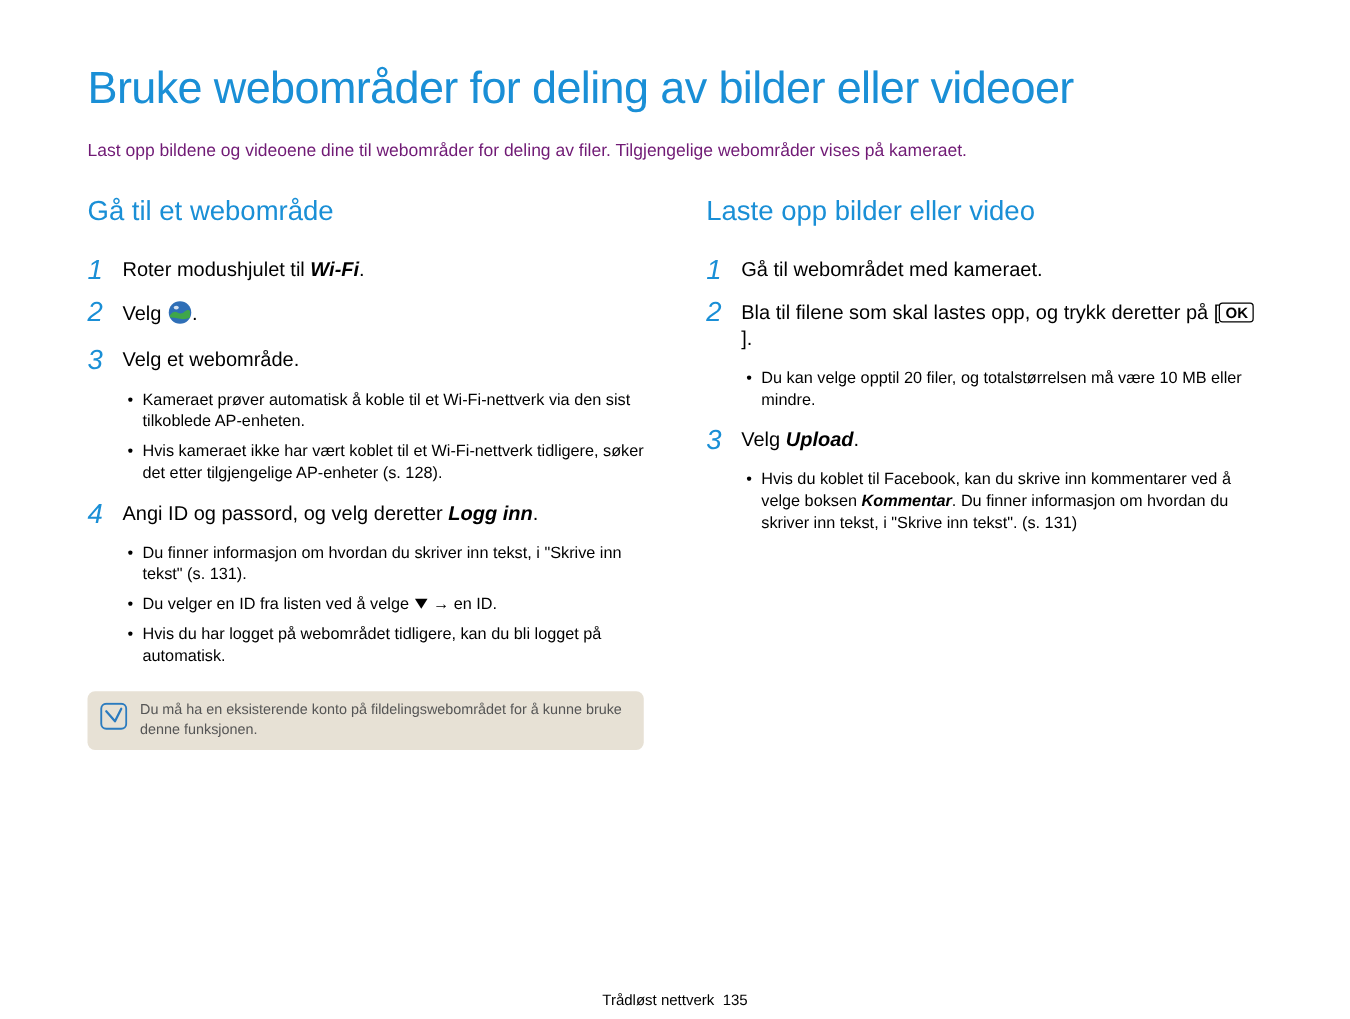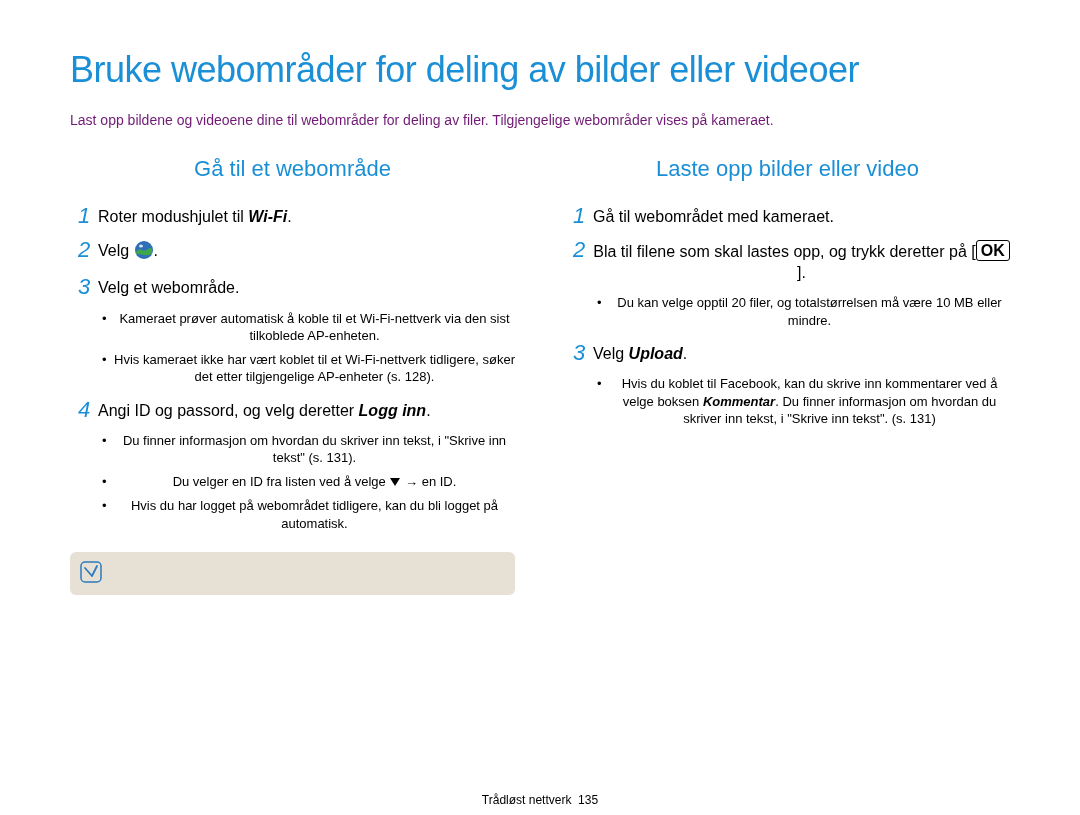--- a/index.html
+++ b/index.html
@@ -30,21 +30,20 @@
     color: #701a75;
     margin-bottom: 28px;
   }
   .columns {
     display: flex;
     gap: 50px;
   }
   .col {
     flex: 1 1 0;
     min-width: 0;
-    text-align: center;
   }
   .subhead {
     color: #1a8fd6;
     font-size: 22px;
     font-weight: 400;
     margin: 0 0 22px 0;
   }
   .step {
     display: flex;
     align-items: flex-start;
@@ -89,21 +88,21 @@
   }
   .down-tri {
     display: inline-block;
     vertical-align: middle;
   }
   .ok-btn {
     display: inline-block;
     border: 1px solid #000;
     border-radius: 3px;
     font-weight: bold;
-    font-size: 16px;
+    font-size: 12px;
     padding: 0px 4px 0px 4px;
     vertical-align: 1px;
     line-height: 1.2;
   }
   .note-box {
     margin-top: 20px;
     background: #e7e1d5;
     border-radius: 6px;
     padding: 8px 12px 8px 10px;
     display: flex;
@@ -188,20 +187,21 @@
         <li>Hvis du har logget på webområdet tidligere, kan du bli logget på automatisk.</li>
       </ul>
 
       <div class="note-box">
         <span class="note-icon">
           <svg width="22" height="22" viewBox="0 0 22 22">
             <rect x="1" y="1" width="20" height="20" rx="4" fill="none" stroke="#2b7bbf" stroke-width="1.5"></rect>
             <path d="M5 7 L12 15 M12 15 L17 5" stroke="#2b7bbf" stroke-width="1.8" fill="none" stroke-linecap="round"></path>
           </svg>
         </span>
+        <div class="note-text">Du må ha en eksisterende konto på fildelingswebområdet for å kunne bruke denne funksjonen.</div>
       </div>
     </div>
 
     <div class="col">
       <h2 class="subhead">Laste opp bilder eller video</h2>
 
       <div class="step">
         <div class="stepnum">1</div>
         <div class="steptext">Gå til webområdet med kameraet.</div>
       </div>

